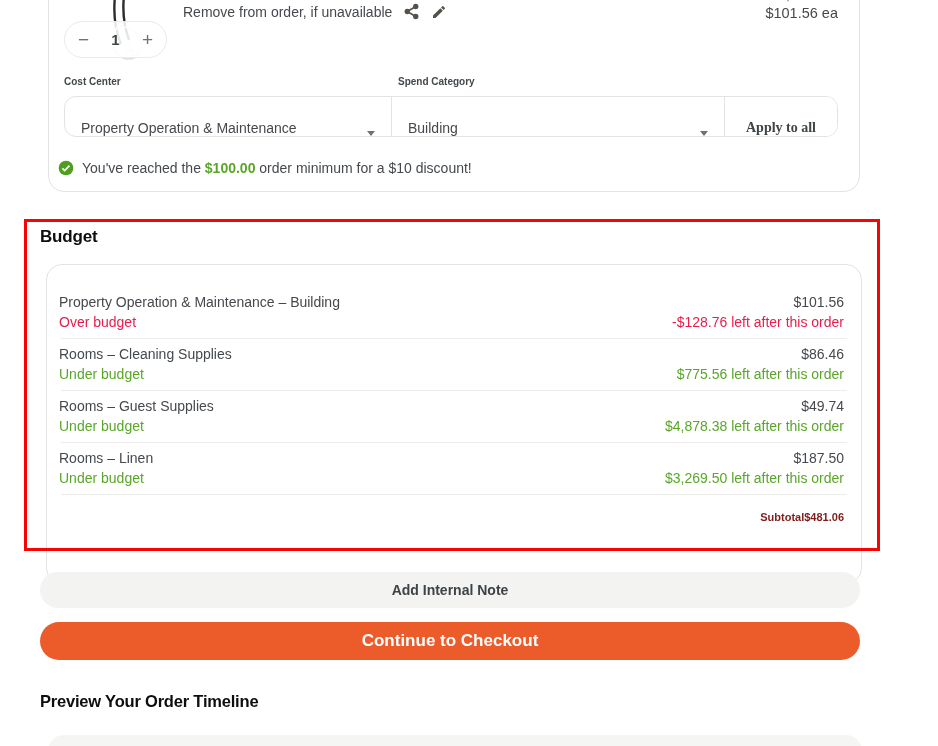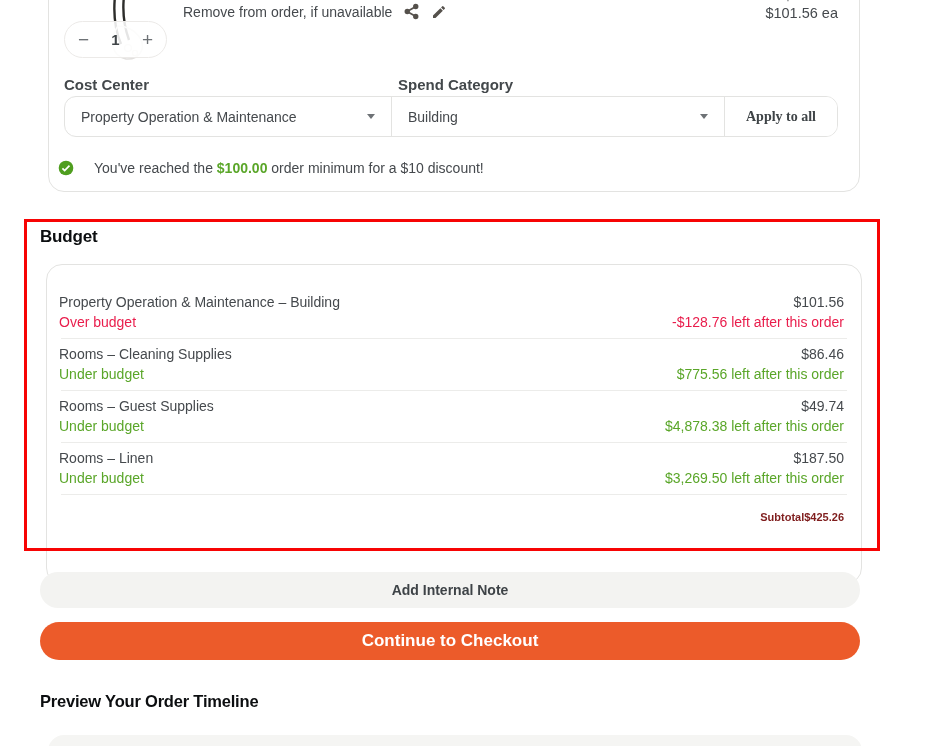--- a/index.html
+++ b/index.html
@@ -23,37 +23,37 @@
     position:absolute; top:-14px; right:100px; font-size:15px; font-weight:700; color:#3f4447;
   }
   .price-ea { position:absolute; top:5px; right:100px; font-size:14.5px; color:#45494d; }
   .stepper {
     position:absolute; left:64px; top:21px; width:103px; height:37px;
     display:flex; align-items:center; justify-content:space-between; padding:0 13px;
     background:rgba(255,255,255,.88); border:1px solid #eceae8; border-radius:19px;
   }
   .step-btn { background:none; border:none; font-size:19px; line-height:1; color:#6e7276; cursor:pointer; font-family:inherit; }
   .qty { font-size:15px; font-weight:700; color:#3f4447; }
-  .field-label { position:absolute; top:76px; font-size:15px; font-weight:700; color:#43484b; }
+  .field-label { position:absolute; top:76px; font-size:10px; font-weight:700; color:#43484b; }
   .field-label.cc { left:64px; } .field-label.sc { left:398px; }
   .seg-row {
     position:absolute; left:64px; top:96px; width:774px; height:41px; display:flex;
     border:1px solid #e3e3e1; border-radius:12px; background:#fff; overflow:hidden;
   }
-  .seg { display:flex; align-items:center; font-size:14px; color:#45494d; }
+  .seg { display:flex; align-items:flex-end; font-size:14px; color:#45494d; }
   .seg.sel { justify-content:space-between; padding:0 16px; cursor:pointer; }
   .seg.s1 { width:326px; }
   .seg.s2 { width:333px; border-left:1px solid #e3e3e1; }
   .seg.apply {
     flex:1; justify-content:center; border-left:1px solid #e3e3e1; border-top:none;
     border-right:none; border-bottom:none; background:#fff; font-family:Liberation Serif, serif;
     font-size:14px; font-weight:700; color:#3f4447; cursor:pointer;
   }
   .caret { width:0; height:0; border-left:4.5px solid transparent; border-right:4.5px solid transparent; border-top:5.5px solid #6e7276; }
-  .discount { position:absolute; left:58px; top:160px; display:flex; align-items:center; gap:20px; font-size:14px; color:#45494d; }
+  .discount { position:absolute; left:58px; top:160px; display:flex; align-items:center; gap:8px; font-size:14px; color:#45494d; }
   .green-b { color:#5aa629; font-weight:700; }
   
   .red-box { position:absolute; left:24px; top:219px; width:856px; height:332px; border:3px solid #f70404; pointer-events:none; z-index:5; }
   
   .budget-h { position:absolute; left:40px; top:227px; font-size:17px; font-weight:700; color:#0c0e10; letter-spacing:-.2px;text-align:right; }
   .budget-card {
     position:absolute; left:46px; top:264px; width:816px; height:320px;
     border:1px solid #e3e3e1; border-radius:16px; background:#fff; padding-top:22px; overflow:hidden;
   }
   .b-row { padding:5px 17px 6px 12px; }
@@ -195,21 +195,21 @@
       </div>
       <div class="b-line">
         <span class="b-status under">Under budget</span>
         <span class="b-remaining under">$3,269.50 left after this order</span>
       </div>
     </div>
     <div class="divider"></div>
   </div>
     <div class="subtotal-row">
       <span>Subtotal</span>
-      <span>$425.26</span>
+      <span>$481.06</span>
     </div>
   </section>
 
   <button class="note-btn">Add Internal Note</button>
   <button class="checkout-btn">Continue to Checkout</button>
 
   <h2 class="timeline-h">Preview Your Order Timeline</h2>
   <div class="timeline-box"></div>
 
 </div>

